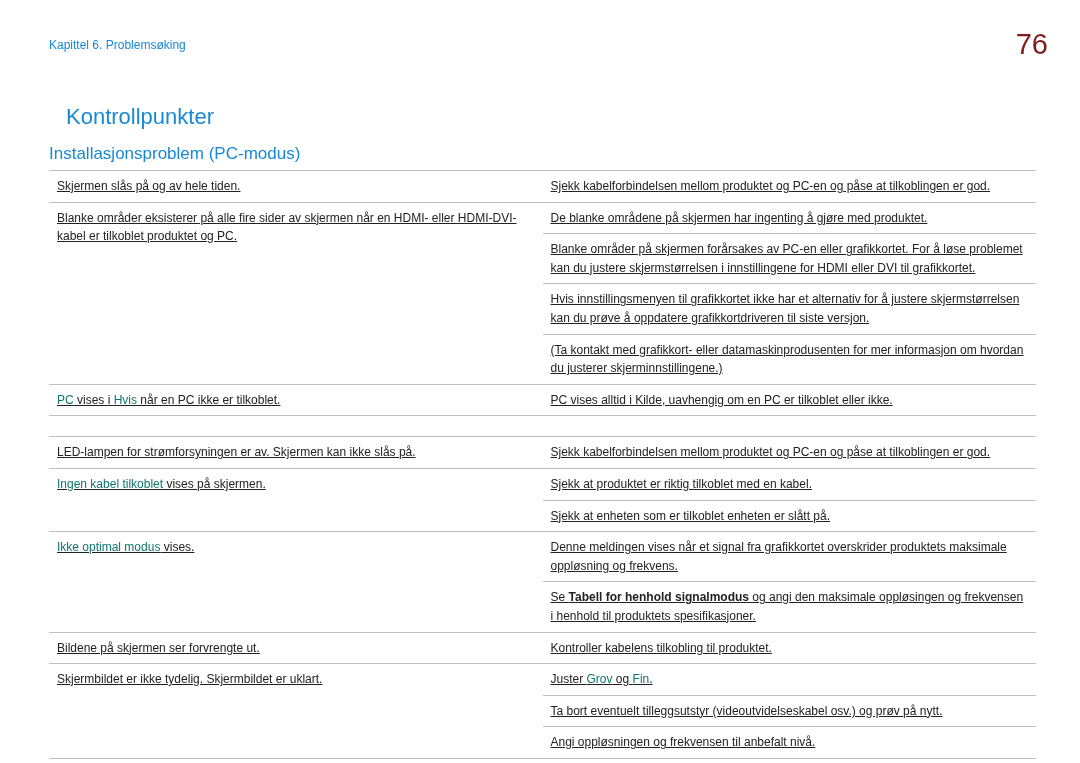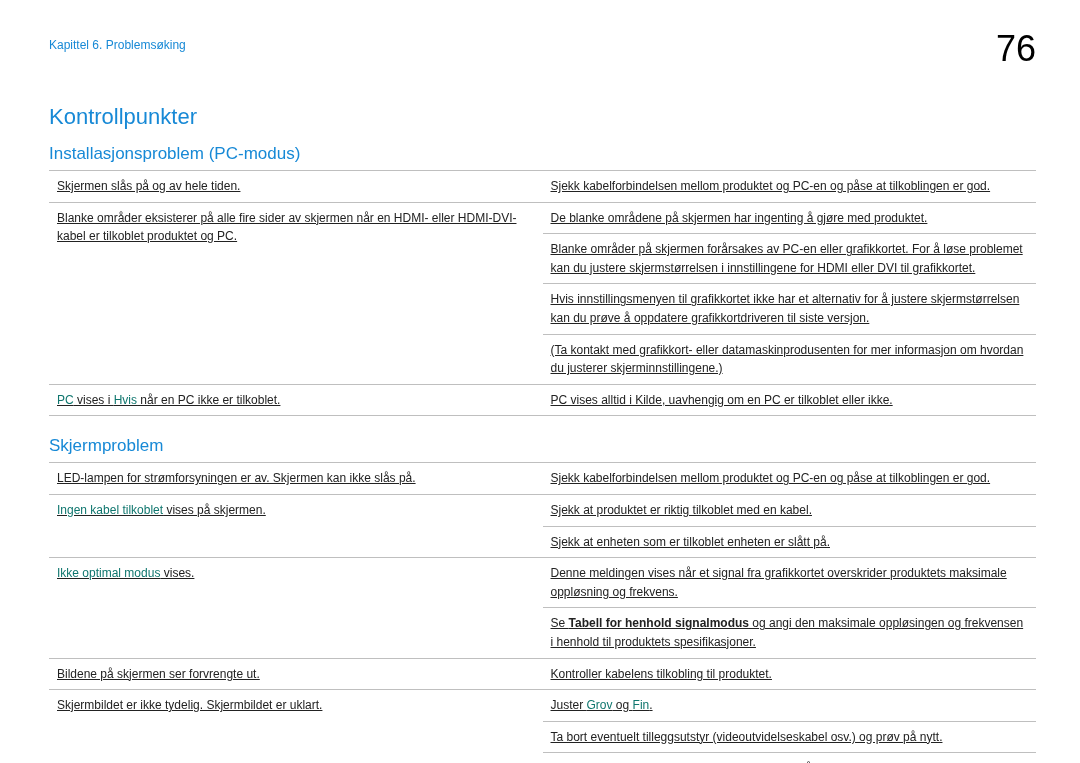--- a/index.html
+++ b/index.html
@@ -19,29 +19,29 @@
     padding: 38px 44px 0 49px;
   }
   .breadcrumb {
     color: #1789d6;
     font-size: 12px;
     margin-bottom: 52px;
   }
   .page-number {
     position: absolute;
     top: 28px;
-    right: 44px;
-    color: #000000;
-    font-size: 36px;
+    right: 32px;
+    color: #7f1d1d;
+    font-size: 29px;
   }
   h1.main-heading {
     color: #1789d6;
     font-size: 22px;
     font-weight: normal;
-    margin: 0 0 14px 0;
+    margin: 0 0 14px 17px;
   }
   h2.section-heading {
     color: #1789d6;
     font-size: 17px;
     font-weight: normal;
     margin: 4px 0 6px 0;
   }
   .tbl {
     width: 100%;
     border-collapse: collapse;
@@ -97,21 +97,20 @@
     </tr>
     <tr>
       <td>
         <span class="accent">PC</span><span> vises i </span><span class="accent">Hvis</span><span> når en PC ikke er tilkoblet.</span>
       </td>
       <td>PC vises alltid i Kilde, uavhengig om en PC er tilkoblet eller ikke.</td>
     </tr>
   </tbody>
     </table>
 
-  <h2 class="section-heading">Skjermproblem</h2>
   <table class="tbl">
     <tbody>
         <tr>
       <td>LED-lampen for strømforsyningen er av. Skjermen kan ikke slås på.</td>
       <td>Sjekk kabelforbindelsen mellom produktet og PC-en og påse at tilkoblingen er god.</td>
     </tr>
     <tr>
       <td rowspan="2">
         <span class="accent">Ingen kabel tilkoblet</span><span> vises på skjermen.</span>
       </td>

